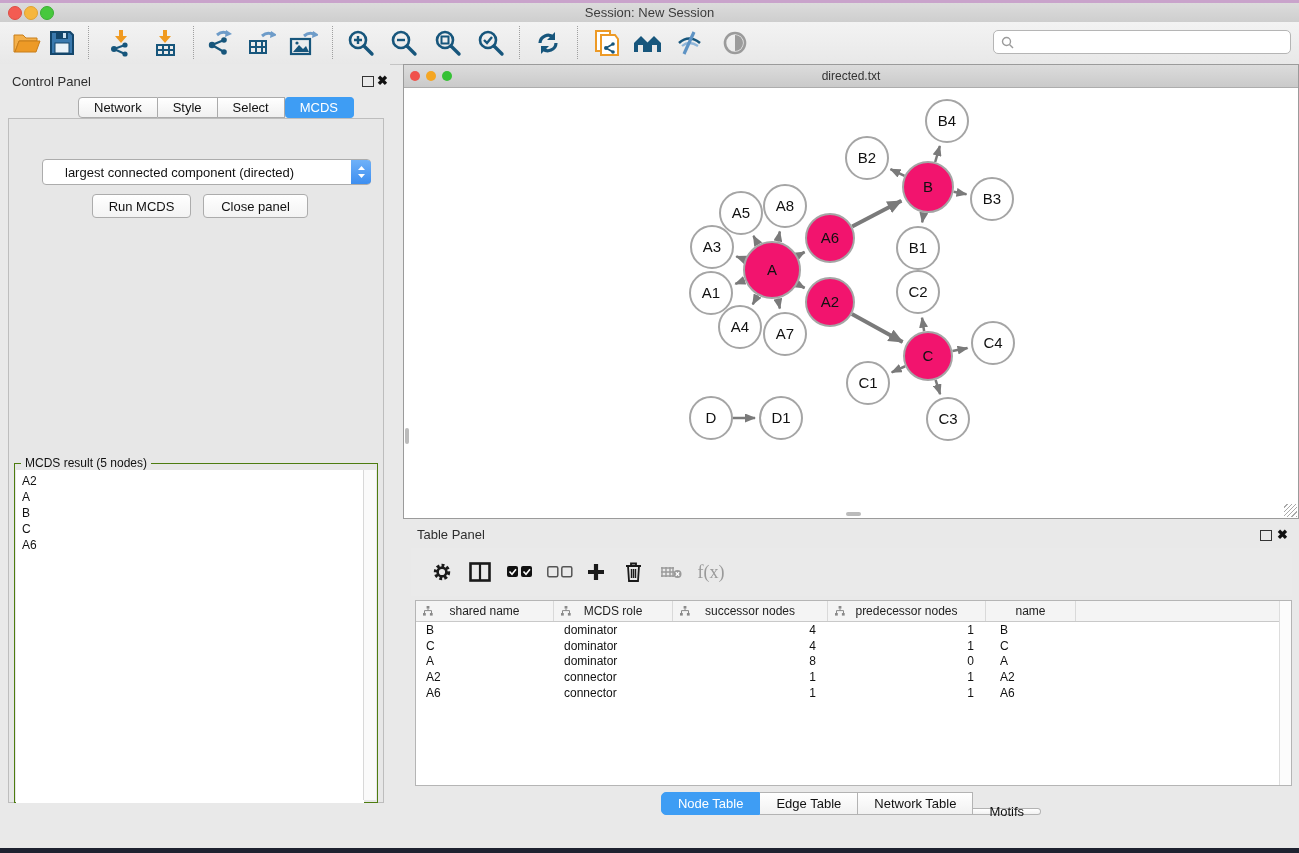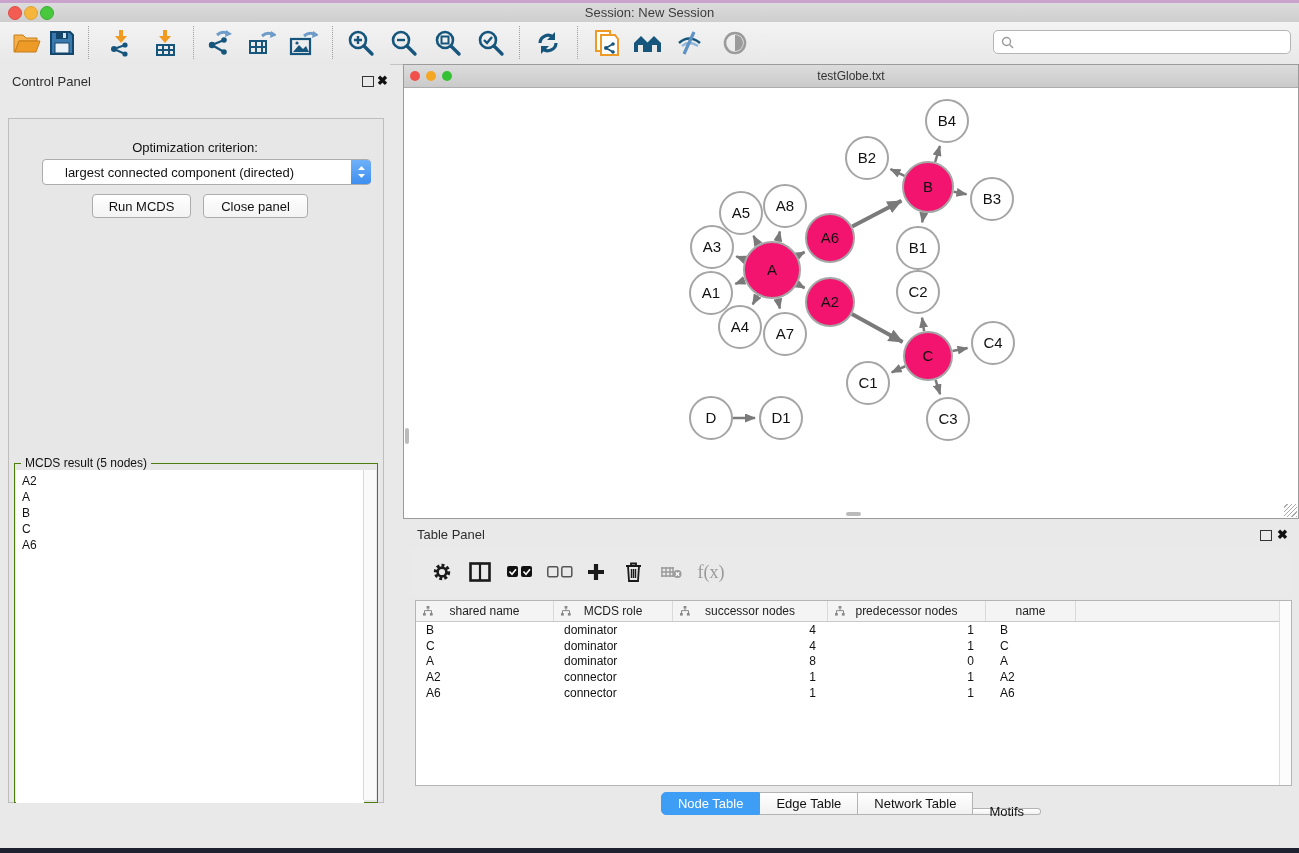--- a/index.html
+++ b/index.html
@@ -285,22 +285,27 @@
             <path d="M8.5 8.5l3.5 3.5" stroke="#9B9B9B" stroke-width="1.4"></path>
           </svg>
       <input type="text" placeholder="" style="">
     </div>
   </div>
 
   <div class="cpanel">
     <div class="panel-title">Control Panel</div>
     <span class="float-ico" style="left:362px"></span>
     <span class="close-ico" style="left:377px">✖</span>
+    <div class="ctabs">
+          <div class="ctab">Network</div>
+          <div class="ctab">Style</div>
+          <div class="ctab">Select</div>
+          <div class="ctab active">MCDS</div>
+        </div>
     <div class="cbox"></div>
-    <div class="opt-label">Optimization criterion:</div>
     <div class="dropdown">
       <span class="dval">largest connected component (directed)</span>
       <span class="stepper">
         <svg width="9" height="14" viewBox="0 0 9 14">
               <path d="M4.5 1L8 5H1z" fill="#FFF"></path>
               <path d="M4.5 13L1 9h7z" fill="#FFF"></path>
             </svg>
       </span>
     </div>
     <div class="btn" style="left:92px;top:130px;width:97px">Run MCDS</div>
@@ -316,21 +321,21 @@
           </div>
       <div class="group-scroll"></div>
     </div>
   </div>
 
   <div class="netwin">
     <div class="net-titlebar">
       <span class="tl2" style="left:6px;background:#F0524B"></span>
       <span class="tl2" style="left:22px;background:#F5A623"></span>
       <span class="tl2" style="left:38px;background:#35C135"></span>
-      <div class="title">testGlobe.txt</div>
+      <div class="title">directed.txt</div>
     </div>
     <svg id="graph" width="894" height="430" viewBox="0 0 894 430">
       <defs>
         <marker id="arr-s" markerUnits="userSpaceOnUse" markerWidth="11" markerHeight="9" refX="10" refY="4.5" orient="auto">
           <path d="M0 0L11 4.5L0 9z" fill="#7A7A7A"></path>
         </marker>
         <marker id="arr-l" markerUnits="userSpaceOnUse" markerWidth="15" markerHeight="13" refX="14" refY="6.5" orient="auto">
           <path d="M0 0L15 6.5L0 13z" fill="#7A7A7A"></path>
         </marker>
       </defs>

